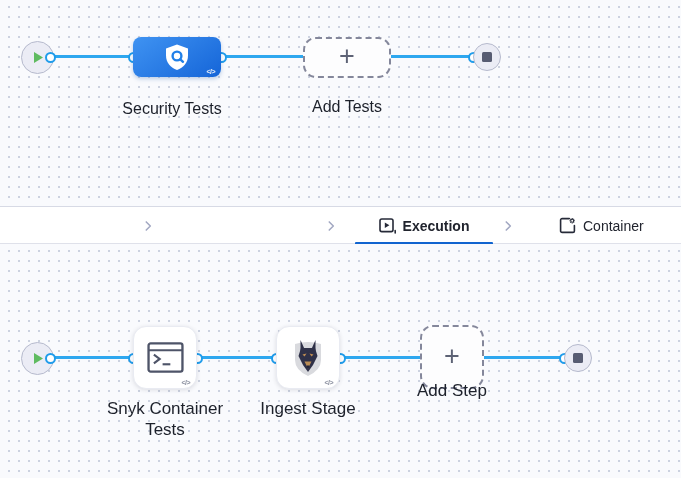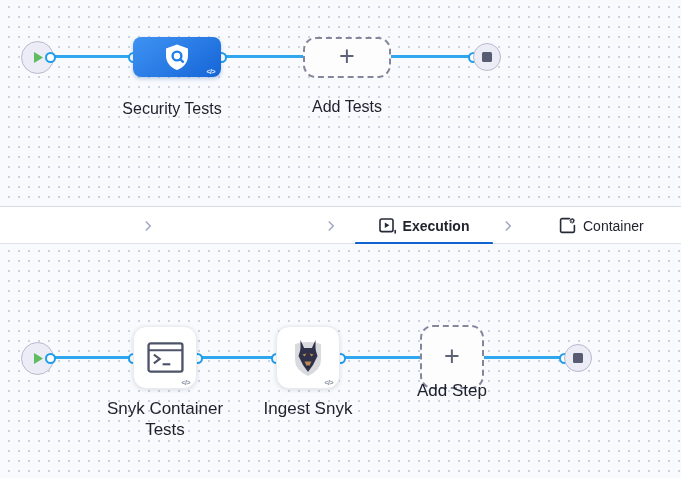--- a/index.html
+++ b/index.html
@@ -203,19 +203,19 @@
 
     <div class="node-circle end" style="left:564px;top:100px">
       <div class="end-square"></div>
     </div>
 
     <div class="step-label" style="left:165px;top:154px">
       <div>Snyk Container</div>
       <div>Tests</div>
     </div>
     <div class="step-label" style="left:308px;top:154px">
-      <div>Ingest Snyk</div>
+      <div>Ingest Stage</div>
     </div>
     <div class="step-label" style="left:452px;top:136px">Add Step</div>
   </div>
 
   <div class="bottom-strip"></div>
 </div>
 
 </body></html>

